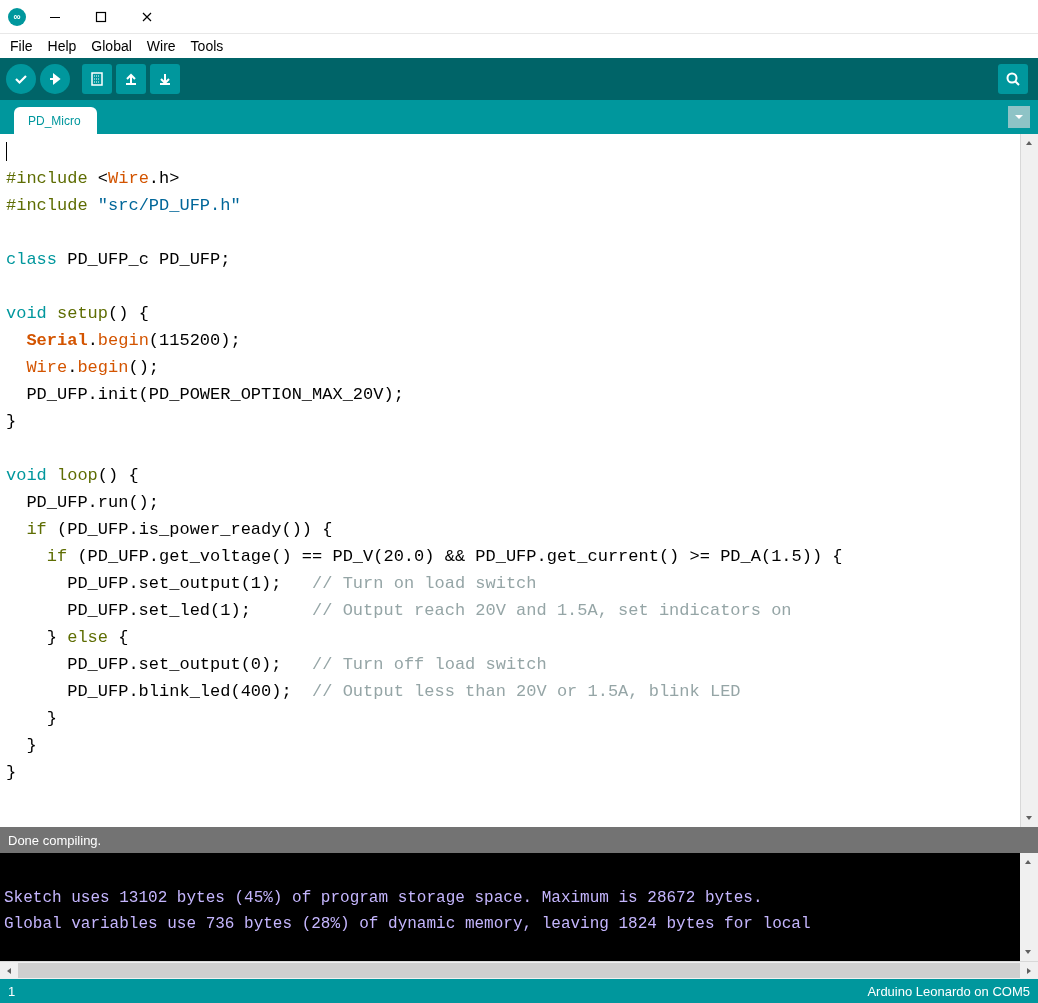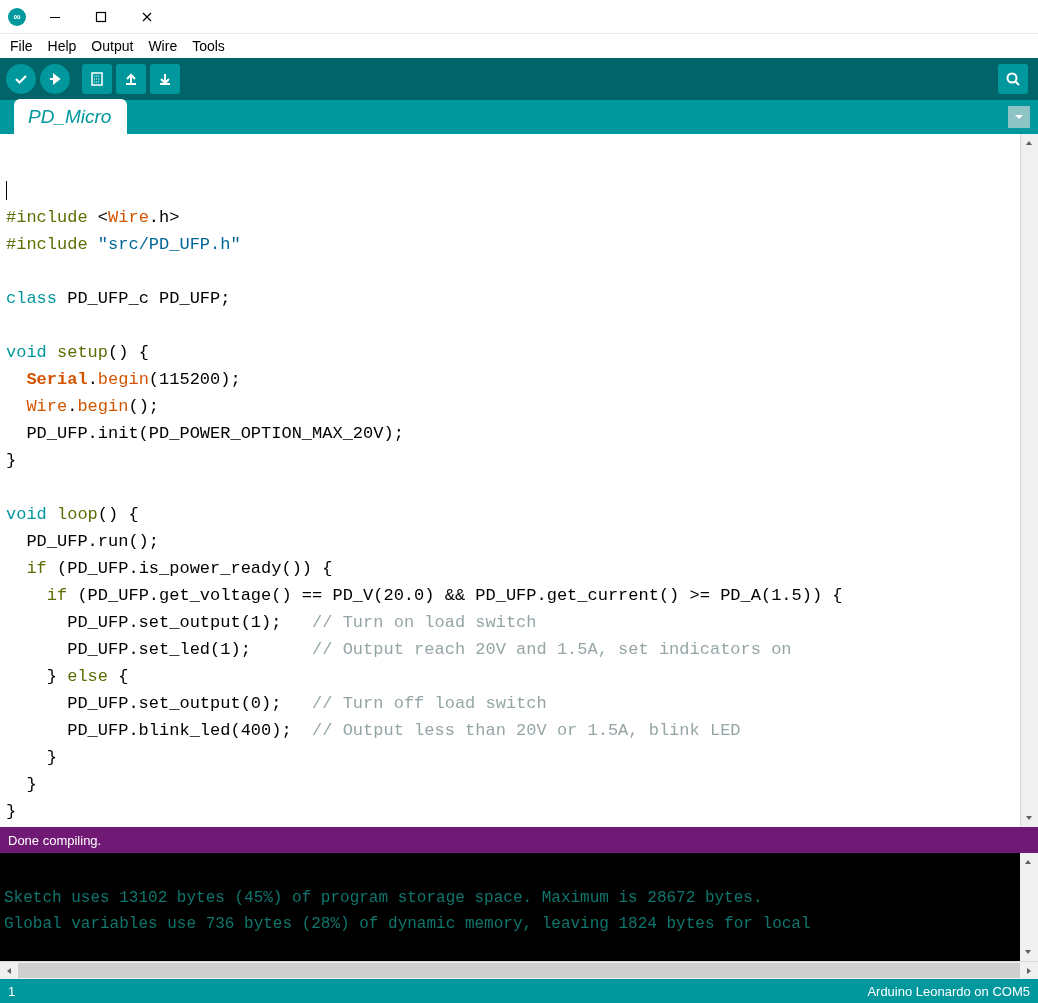--- a/index.html
+++ b/index.html
@@ -12,35 +12,35 @@
 .win-btn svg { width: 12px; height: 12px; }
 .menubar { height: 24px; display: flex; align-items: center; padding: 0 4px; background: #fff; gap: 3px; }
 .menu-item { padding: 2px 6px; font-size: 14px; cursor: pointer; }
 .toolbar { height: 42px; background: #006468; display: flex; align-items: center; padding: 0 6px; }
 .tool-btn { width: 30px; height: 30px; margin-right: 4px; display: flex; align-items: center; justify-content: center; cursor: pointer; }
 .tool-btn.circle { background: #00979d; border-radius: 50%; }
 .tool-btn.square { background: #00979d; border-radius: 3px; }
 .tool-btn svg { fill: #fff; }
 .tool-spacer { flex: 1; }
 .tab-strip { height: 34px; background: #00979d; display: flex; align-items: flex-end; padding-left: 14px; position: relative; }
-.tab { background: #fff; padding: 7px 16px 6px 14px; border-radius: 6px 6px 0 0; font-size: 19px; color: #00979d; cursor: pointer; font-style: italic; }
+.tab { background: #fff; padding: 7px 16px 6px 14px; border-radius: 6px 6px 0 0; font-size: 12px; color: #00979d; cursor: pointer; }
 .tab-dropdown { position: absolute; right: 8px; top: 6px; width: 22px; height: 22px; background: #8ec3c6; display: flex; align-items: center; justify-content: center; cursor: pointer; }
 .editor-wrap { flex: 1; display: flex; background: #fff; overflow: hidden; position: relative; }
-.editor { flex: 1; padding: 4px 0 4px 6px; font-family: Consolas, "Courier New", monospace; font-size: 17px; line-height: 27px; white-space: pre; overflow: hidden; color: #000; margin-top: 39px; }
+.editor { flex: 1; padding: 4px 0 4px 6px; font-family: Consolas, "Courier New", monospace; font-size: 17px; line-height: 27px; white-space: pre; overflow: hidden; color: #000; }
 .kw-pre { color: #5e6d03; }
 .kw-type { color: #00979d; }
 .kw-str { color: #006699; }
 .kw-fn { color: #d35400; }
 .kw-fn2 { color: #d35400; font-weight: bold; }
 .kw-cm { color: #95a5a6; }
 .vscroll { width: 18px; background: #f0f0f0; border-left: 1px solid #d8d8d8; position: relative; }
 .vscroll-thumb-btn { width: 16px; height: 18px; background: #f0f0f0; display:flex; align-items:center; justify-content:center; position:absolute; left:0; }
-.status-bar { height: 26px; background: #701a75; color: #fff; display: flex; align-items: center; padding: 0 8px; font-size: 13px; }
+.status-bar { height: 26px; background: #737373; color: #fff; display: flex; align-items: center; padding: 0 8px; font-size: 13px; }
 .console-wrap { height: 108px; display: flex; background: #000; }
-.console { flex: 1; color: #0f766e; font-family: Consolas, "Courier New", monospace; font-size: 16px; padding: 6px 4px; white-space: pre; overflow: hidden; line-height: 26px; }
+.console { flex: 1; color: #c4b5fd; font-family: Consolas, "Courier New", monospace; font-size: 16px; padding: 6px 4px; white-space: pre; overflow: hidden; line-height: 26px; }
 .cscroll { width: 18px; background: #f0f0f0; position: relative; }
 .hscroll { height: 18px; background: #f0f0f0; display: flex; align-items: center; position: relative; border-top:1px solid #d8d8d8;}
 .hscroll-thumb { position:absolute; left:18px; right:18px; top:1px; bottom:1px; background:#cfcfcf; }
 .hscroll-btn { width:18px; height:16px; display:flex; align-items:center; justify-content:center; position:absolute; }
 .footer { height: 24px; background: #00979d; color: #fff; display: flex; align-items: center; padding: 0 8px; font-size: 13px; }
 .footer .left { flex: 1; }
 .caret-line::before { content: ""; display:inline-block; width:1px; height:19px; background:#000; vertical-align:middle; margin-right:-1px; }
 </style>
 </head>
 <body>
@@ -62,21 +62,21 @@
         <svg viewBox="0 0 12 12">
           <path d="M2 2 L10 10 M10 2 L2 10" stroke="#000" stroke-width="1.2"></path>
         </svg>
       </div>
   </div>
 </div>
 
 <div class="menubar">
   <span class="menu-item">File</span>
   <span class="menu-item">Help</span>
-  <span class="menu-item">Output</span>
+  <span class="menu-item">Global</span>
   <span class="menu-item">Wire</span>
   <span class="menu-item">Tools</span>
 </div>
 
 <div class="toolbar">
   <div class="tool-btn circle">
       <svg width="18" height="18" viewBox="0 0 18 18">
         <path d="M4 9 L7.5 12.5 L14 6" stroke="#fff" stroke-width="2.2" fill="none"></path>
       </svg>
     </div>

